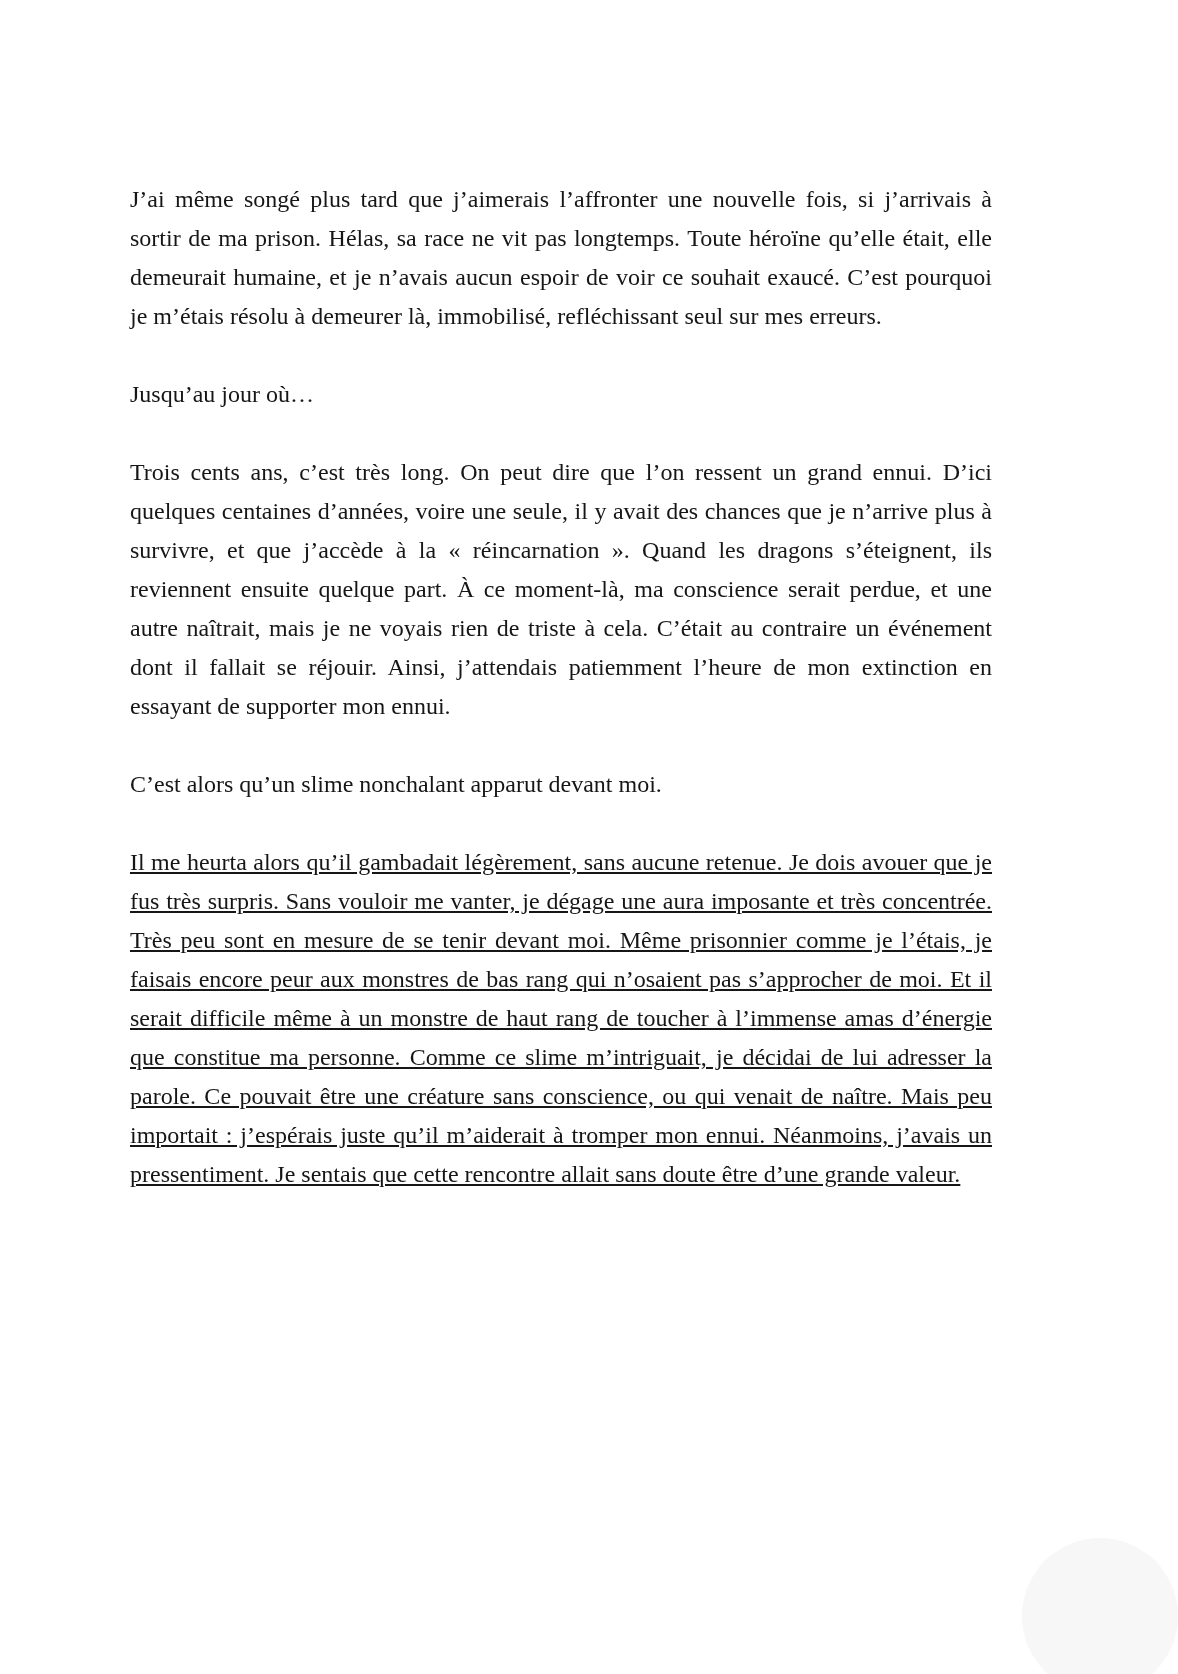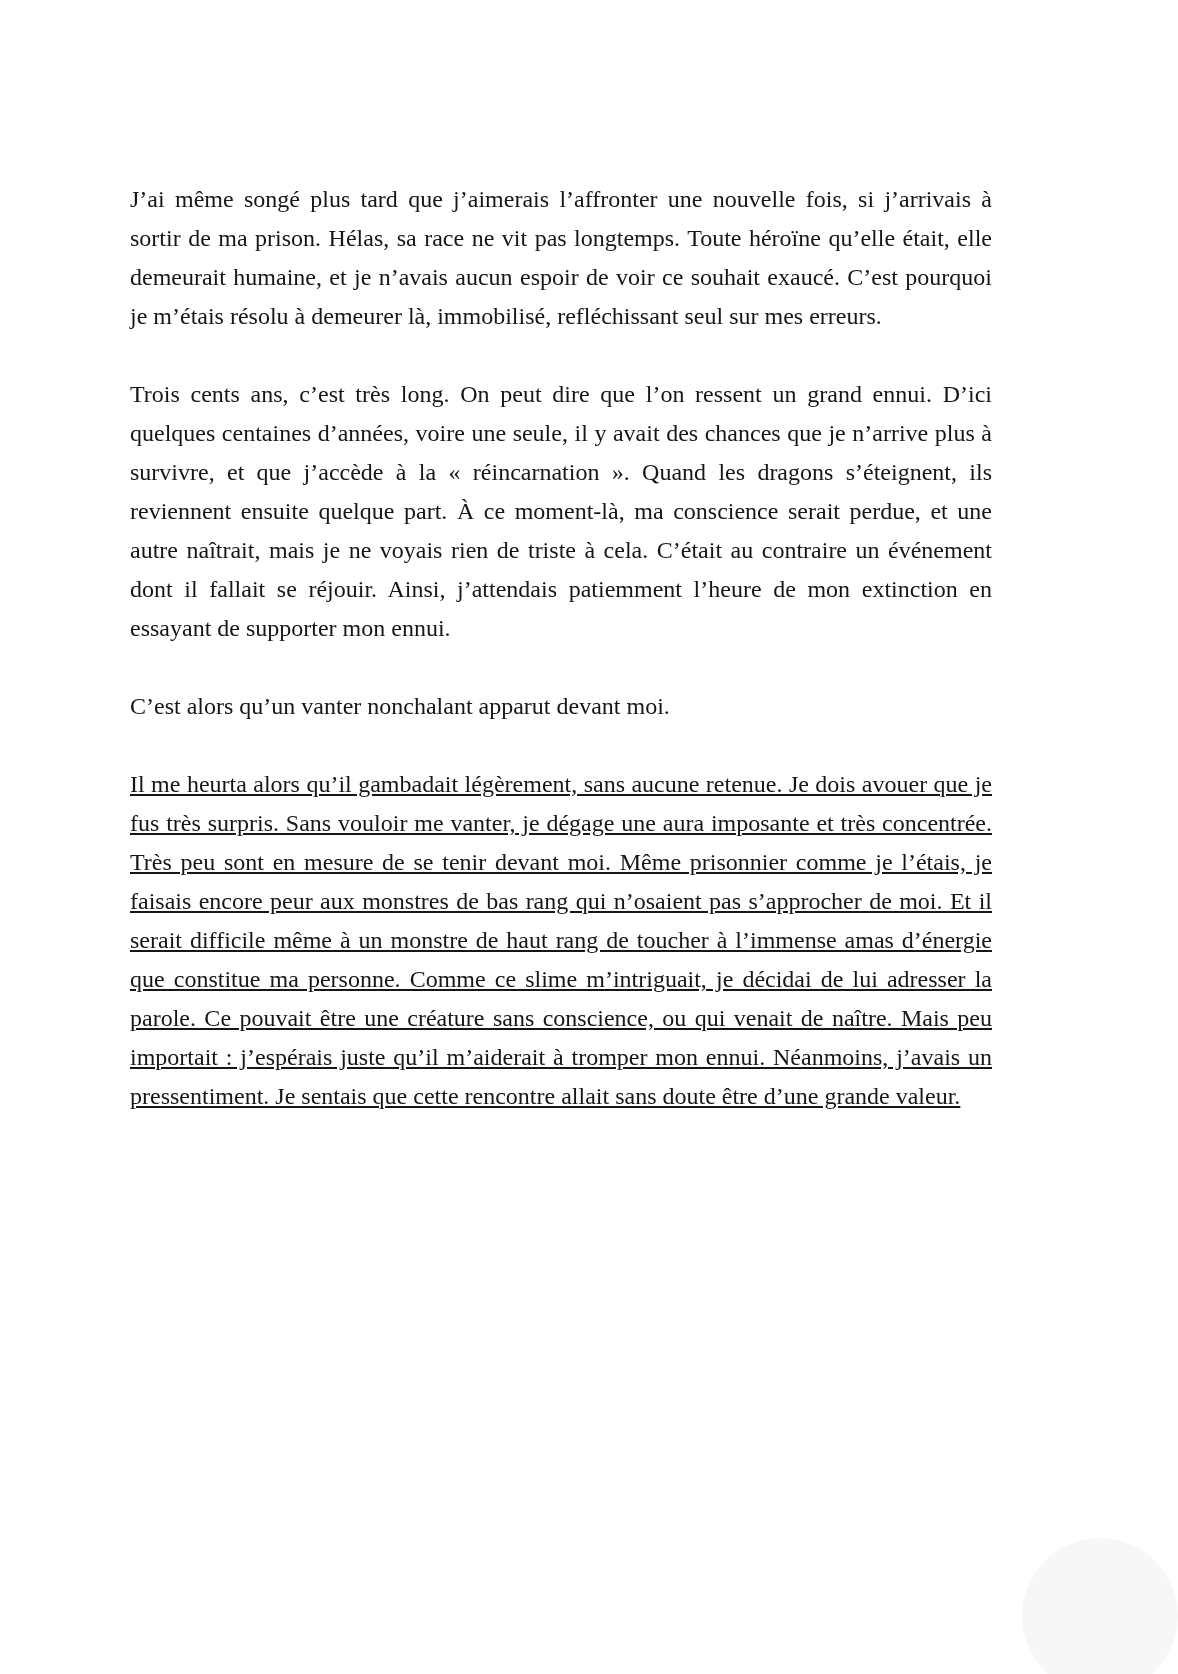--- a/index.html
+++ b/index.html
@@ -42,18 +42,19 @@
     border-radius: 50%;
     background: #f7f7f7;
   }
 </style>
 </head>
 <body>
 
 <div class="page" style="background: rgb(255, 255, 255);">
   <div class="text-block" style="color: rgb(22, 22, 22);">
     <p>J’ai même songé plus tard que j’aimerais l’affronter une nouvelle fois, si j’arrivais à sortir de ma prison. Hélas, sa race ne vit pas longtemps. Toute héroïne qu’elle était, elle demeurait humaine, et je n’avais aucun espoir de voir ce souhait exaucé. C’est pourquoi je m’étais résolu à demeurer là, immobilisé, refléchissant seul sur mes erreurs.</p>
+    <p>Jusqu’au jour où…</p>
     <p>Trois cents ans, c’est très long. On peut dire que l’on ressent un grand ennui. D’ici quelques centaines d’années, voire une seule, il y avait des chances que je n’arrive plus à survivre, et que j’accède à la « réincarnation ». Quand les dragons s’éteignent, ils reviennent ensuite quelque part. À ce moment-là, ma conscience serait perdue, et une autre naîtrait, mais je ne voyais rien de triste à cela. C’était au contraire un événement dont il fallait se réjouir. Ainsi, j’attendais patiemment l’heure de mon extinction en essayant de supporter mon ennui.</p>
-    <p>C’est alors qu’un vanter nonchalant apparut devant moi.</p>
+    <p>C’est alors qu’un slime nonchalant apparut devant moi.</p>
     <p>Il me heurta alors qu’il gambadait légèrement, sans aucune retenue. Je dois avouer que je fus très surpris. Sans vouloir me vanter, je dégage une aura imposante et très concentrée. Très peu sont en mesure de se tenir devant moi. Même prisonnier comme je l’étais, je faisais encore peur aux monstres de bas rang qui n’osaient pas s’approcher de moi. Et il serait difficile même à un monstre de haut rang de toucher à l’immense amas d’énergie que constitue ma personne. Comme ce slime m’intriguait, je décidai de lui adresser la parole. Ce pouvait être une créature sans conscience, ou qui venait de naître. Mais peu importait : j’espérais juste qu’il m’aiderait à tromper mon ennui. Néanmoins, j’avais un pressentiment. Je sentais que cette rencontre allait sans doute être d’une grande valeur.</p>
   </div>
   <div class="corner-circle" style="background: rgb(247, 247, 247);"></div>
 </div>
 
 </body></html>

